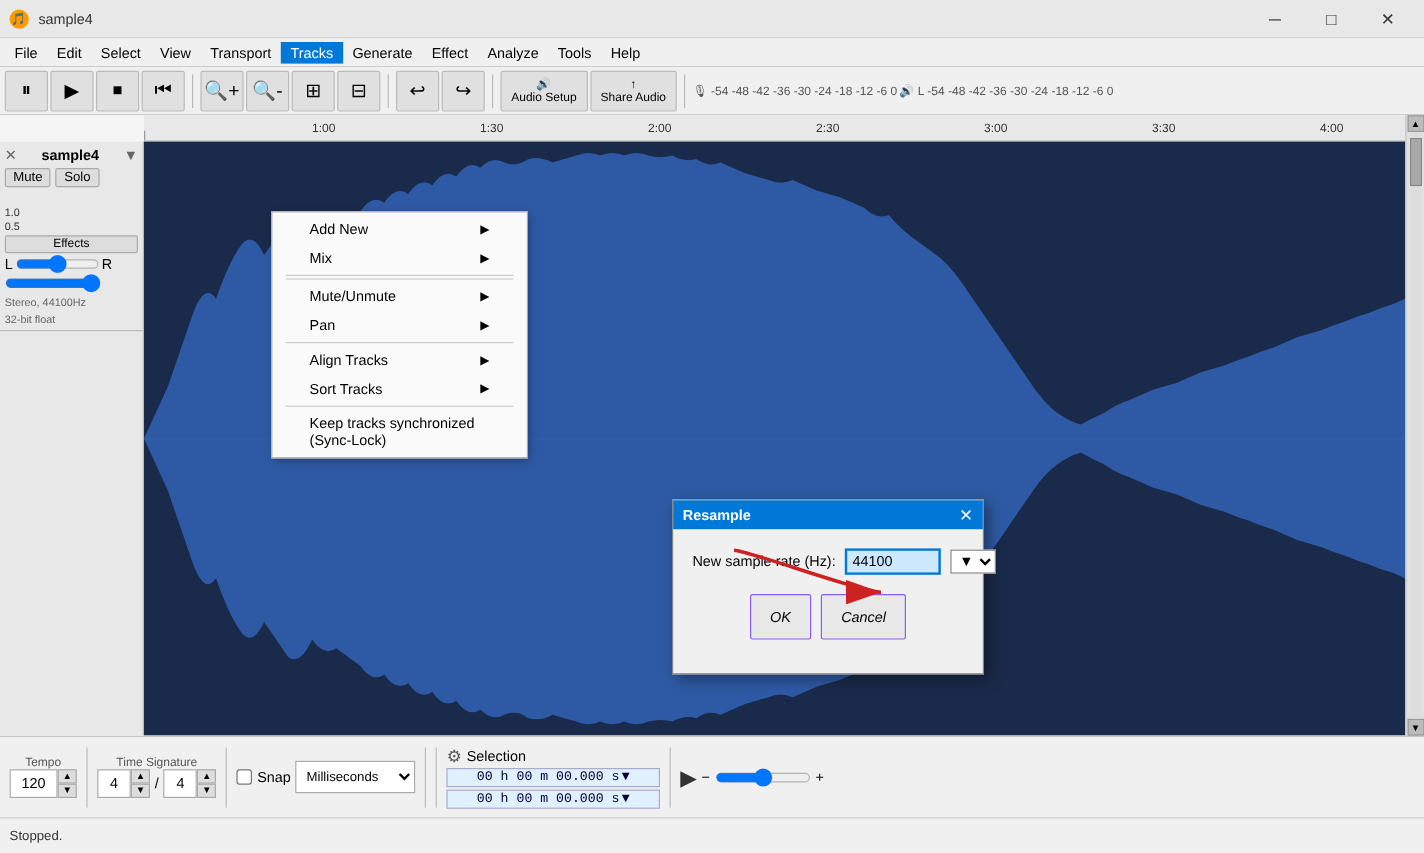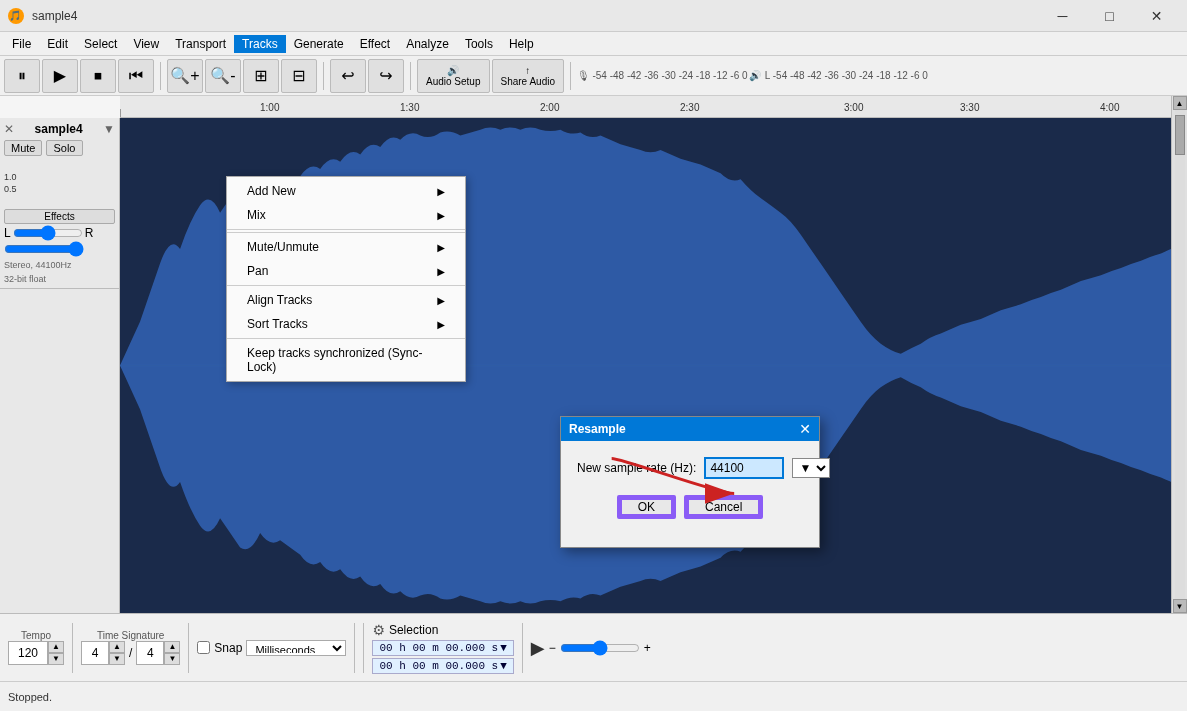--- a/index.html
+++ b/index.html
@@ -78,26 +78,26 @@
       padding: 2px 8px; height: 34px;
       background: #e0e0e0; border: 1px solid #bbb; cursor: pointer; border-radius: 2px;
       font-size: 10px;
     }
 
     
     .tracks-menu {
       position: absolute;
       top: 80px;
       left: 226px;
-      width: 240px;
+      width: 214px;
       background: #fafafa;
       border: 1px solid #aaa;
       box-shadow: 2px 2px 8px rgba(0,0,0,0.3);
       z-index: 100;
-      padding: 2px 0;
+      padding: 2px 11px;
     }
     .tracks-menu-item {
       padding: 5px 20px;
       cursor: pointer;
       display: flex;
       align-items: center;
       justify-content: space-between;
       font-size: 12px;
       color: #000;
     }
@@ -158,26 +158,27 @@
       background: white;
       padding: 1px 2px;
     }
     .dialog-buttons {
       display: flex;
       justify-content: center;
       gap: 8px;
       padding-bottom: 12px;
     }
     .dialog-ok-btn, .dialog-cancel-btn {
-      padding: 0 16px;
+      padding: 11px 16px;
       font-size: 12px;
       cursor: pointer;
-      border: 5px solid #8b5cf6;
+      border: 1px solid #8b5cf6;
       background: #e8e8e8;
       border-radius: 2px;
+      font-style: italic;
     }
 
     
     .dialog-arrow {
       position: absolute;
       top: 346px;
       left: 620px;
       width: 120px;
       height: 50px;
       z-index: 201;
@@ -290,21 +291,21 @@
       font-family: 'Courier New', monospace;
       padding: 4px 10px;
       border-radius: 4px;
       letter-spacing: 2px;
       font-weight: bold;
     }
     .selection-section { display: flex; flex-direction: column; align-items: flex-start; gap: 2px; }
     .selection-time {
       background: #e0f0ff;
       border: 1px solid #aac;
-      padding: 1px 6px;
+      padding: 1px 24px;
       font-size: 11px;
       font-family: 'Courier New', monospace;
       color: #003;
       display: flex;
       align-items: center;
       gap: 2px;
     }
     .bottom-sep { width: 1px; height: 50px; background: #bbb; }
     .playback-controls { display: flex; align-items: center; gap: 4px; }
     .play-btn {
@@ -354,21 +355,21 @@
       border: 1px solid #aaa;
       font-size: 12px;
       height: 24px;
     }
 
     .milliseconds-select {
       font-size: 11px;
       border: 1px solid #aaa;
       background: white;
       padding: 2px 4px;
-      height: 16px;
+      height: 27px;
       width: 100px;
     }
 
     .gear-icon {
       font-size: 14px;
       cursor: pointer;
       color: #555;
     }
 
     
@@ -484,21 +485,21 @@
 
   <div class="timeline-area">
 
     <div class="ruler" style="position:relative; overflow:hidden; margin-left:120px;">
       <div class="ruler-line major" style="left:0px; position:absolute;"></div>
 
       <span class="ruler-mark" style="left:140px;">1:00</span>
       <span class="ruler-mark" style="left:280px;">1:30</span>
       <span class="ruler-mark" style="left:420px;">2:00</span>
       <span class="ruler-mark" style="left:560px;">2:30</span>
-      <span class="ruler-mark" style="left:700px;margin-left:24px;">3:00</span>
+      <span class="ruler-mark" style="left:700px;">3:00</span>
       <span class="ruler-mark" style="left:840px;">3:30</span>
       <span class="ruler-mark" style="left:980px;">4:00</span>
     </div>
 
     <div class="track-container">
 
       <div class="track-controls">
         <div class="track-control-panel">
           <div class="track-name-row">
             <button class="close-track-btn">✕</button>
@@ -506,21 +507,21 @@
             <button class="close-track-btn">▼</button>
           </div>
           <div class="track-btns">
             <button class="track-btn">Mute</button>
             <button class="track-btn">Solo</button>
           </div>
 
           <div style="display:flex; justify-content:space-between; font-size:9px; color:#333; margin-bottom:2px;">
             <span>1.0</span>
           </div>
-          <div style="font-size:9px; color:#333; margin-bottom:15px;">0.5</div>
+          <div style="font-size:9px; color:#333; margin-bottom:2px;">0.5</div>
           <div class="track-btn" style="margin-bottom:2px; font-size:10px; text-align:center;">Effects</div>
           <div class="track-slider-row">
             <span>L</span>
             <input type="range" min="-1" max="1" value="0" style="width: 70px; height: 14px;">
             <span>R</span>
           </div>
           <div class="track-slider-row">
             <input type="range" min="0" max="1" value="1" style="width: 80px; height: 14px;">
           </div>
           <div class="track-info">Stereo, 44100Hz</div>

